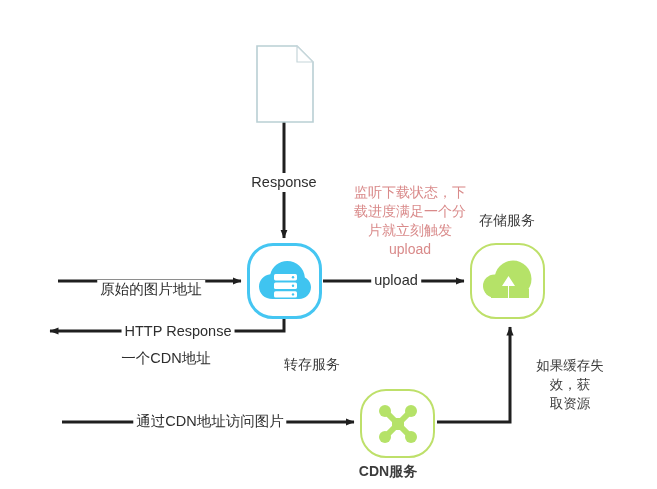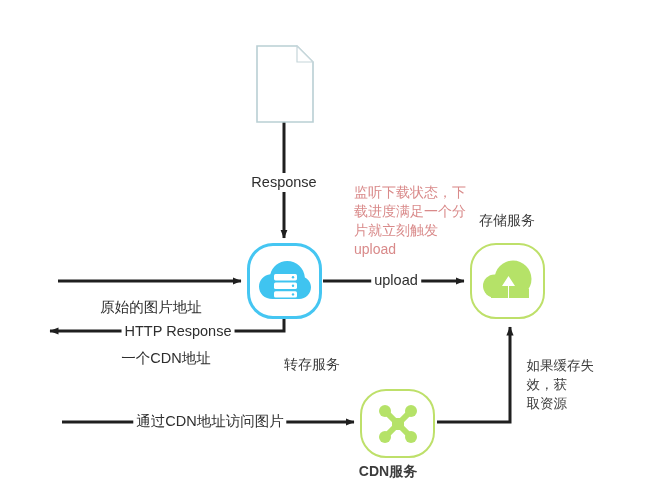--- a/index.html
+++ b/index.html
@@ -61,32 +61,33 @@
   }
   .edge-label.center {
     text-align: center;
     transform: translateX(-50%);
   }
   .note {
     position: absolute;
     color: #D98A8A;
     font-size: 14px;
     line-height: 19px;
-    text-align: left;
+    text-align: center;
     white-space: pre-line;
     transform: translateX(-50%);
   }
   .note .en {
     display: block;
   }
   .vert-note {
     position: absolute;
     color: #3c3c3c;
     font-size: 13.5px;
     line-height: 19px;
+    text-align: center;
     white-space: pre-line;
     transform: translateX(-50%);
   }
   .doc-icon {
     position: absolute;
   }
 </style>
 </head>
 <body>
 
@@ -151,21 +152,21 @@
       <circle cx="11" cy="10" r="6" fill="#B5E268"></circle>
       <circle cx="37" cy="10" r="6" fill="#B5E268"></circle>
       <circle cx="11" cy="36" r="6" fill="#B5E268"></circle>
       <circle cx="37" cy="36" r="6" fill="#B5E268"></circle>
     </svg>
   </div>
   <div class="label center" style="left:388px; top:463px;font-weight:bold;">CDN服务</div>
 
   <div class="edge-label center" style="left:284px; top:173px;">Response</div>
 
-  <div class="edge-label center" style="left:151px; top:298px;">原始的图片地址</div>
+  <div class="edge-label center" style="left:151px; top:280px;">原始的图片地址</div>
 
   <div class="edge-label center" style="left:178px; top:322px;text-align:right;">HTTP Response</div>
   <div class="edge-label center" style="left:166px; top:349px;text-align:right;">一个CDN地址</div>
 
   <div class="edge-label center" style="left:396px; top:271px;">upload</div>
 
   <div class="edge-label center" style="left:210px; top:412px;text-align:center;">通过CDN地址访问图片</div>
 
   <div class="vert-note" style="left:570px; top:356px;">如果缓存失效，获
 取资源</div>

